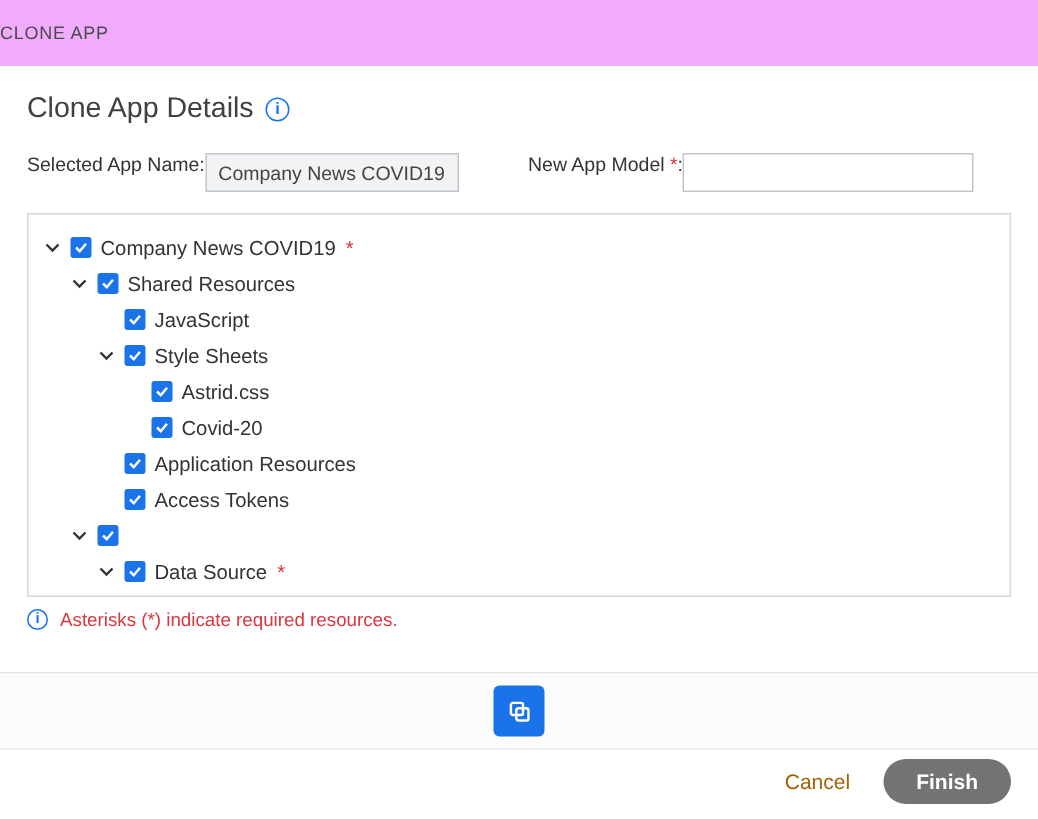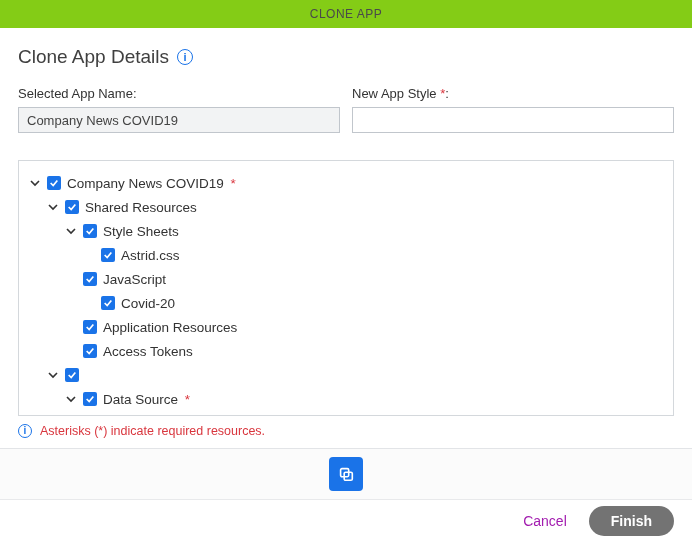--- a/index.html
+++ b/index.html
@@ -1,24 +1,23 @@
 <!DOCTYPE html>
 <html><head>
 <meta charset="utf-8">
 <style>
   * { box-sizing: border-box; }
   html, body { margin: 0; padding: 0; font-family: Arial, Helvetica, sans-serif; font-size: 13px; color: #333; }
   body { width: 692px; height: 546px; background: #fff; }
   
   .app-bar {
-    height: 28px;
-    background: #84cc16;
+    height: 44px;
+    background: #f0abfc;
     display: flex;
     align-items: center;
-    justify-content: center;
     letter-spacing: 0.5px;
     color: #4a4a4a;
     font-size: 12px;
   }
 
   .content {
     padding: 18px 18px 0 18px;
   }
 
   .title-row {
@@ -42,36 +41,36 @@
     color: #1a73e8;
     font-size: 11px;
     font-weight: bold;
     line-height: 1;
   }
 
   .form-row {
     display: flex;
     gap: 12px;
   }
-  .field { flex: 1; display: flex; flex-direction: column; }
+  .field { flex: 1; display: flex; flex-direction: row; }
   .field-label { font-size: 13px; color: #333; margin-bottom: 6px; }
   .req { color: #d9363e; }
   .text-input, .text-readonly {
     height: 26px;
     border: 1px solid #c1c6cc;
     padding: 0 8px;
     font-size: 13px;
     color: #333;
     background: #fff;
   }
   .text-readonly { background: #f2f3f4; color: #444; display: flex; align-items: center; }
 
   .tree-panel {
     border: 1px solid #d4d8dc;
-    margin-top: 27px;
+    margin-top: 14px;
     padding: 10px 4px 4px 10px;
   }
   .tree ul { list-style: none; margin: 0; padding-left: 18px; }
   .tree > ul { padding-left: 0; }
   .node-row {
     display: flex;
     align-items: center;
     gap: 6px;
     height: 24px;
     font-size: 13.5px;
@@ -123,21 +122,21 @@
     cursor: pointer;
   }
   .app-icon-btn svg { width: 18px; height: 18px; stroke:#fff; fill:none; stroke-width:1.8; }
 
   .actions-row {
     display: flex; justify-content: flex-end; align-items: center;
     padding: 6px 18px 10px;
     gap: 12px;
   }
   .btn-cancel {
-    background: transparent; border: none; color: #a21caf; font-size: 14px; cursor: pointer;
+    background: transparent; border: none; color: #a16207; font-size: 14px; cursor: pointer;
     padding: 6px 10px;
   }
   .btn-primary {
     background: #737373; color: #fff; border: none; font-size: 14px;
     border-radius: 18px; padding: 7px 22px; cursor: pointer; font-weight: bold;
   }
 </style>
 </head>
 <body>
 
@@ -153,21 +152,21 @@
 
   <div class="form-row">
     <div class="field">
       <span class="field-label">Selected App Name:</span>
       <div class="text-readonly">
         <span>Company News COVID19</span>
       </div>
     </div>
     <div class="field">
       <span class="field-label">
-        <span>New App Style </span><span class="req">*</span><span>:</span>
+        <span>New App Model </span><span class="req">*</span><span>:</span>
       </span>
       <input class="text-input" type="text" placeholder="" style="">
     </div>
   </div>
 
   <div class="tree-panel">
     <div class="tree">
         <ul>
 
       <li>
@@ -198,20 +197,31 @@
               <span class="cb">
                     <svg viewBox="0 0 12 12">
                       <polyline points="2,6 5,9 10,3"></polyline>
                     </svg>
                   </span>
               <span class="node-label">Shared Resources</span>
             </div>
             <ul>
               <li>
                 <div class="node-row">
+                  <span class="chev-spacer"></span>
+                  <span class="cb">
+                        <svg viewBox="0 0 12 12">
+                          <polyline points="2,6 5,9 10,3"></polyline>
+                        </svg>
+                      </span>
+                  <span class="node-label">JavaScript</span>
+                </div>
+              </li>
+              <li>
+                <div class="node-row">
                   <span class="chev">
                     <svg class="chevron" viewBox="0 0 10 10">
                           <path d="M1 3 L5 7 L9 3" fill="none" stroke="#333" stroke-width="1.6"></path>
                         </svg>
                   </span>
                   <span class="cb">
                         <svg viewBox="0 0 12 12">
                           <polyline points="2,6 5,9 10,3"></polyline>
                         </svg>
                       </span>
@@ -225,31 +235,20 @@
                             <svg viewBox="0 0 12 12">
                               <polyline points="2,6 5,9 10,3"></polyline>
                             </svg>
                           </span>
                       <span class="node-label">Astrid.css</span>
                     </div>
                   </li>
                 </ul>
               </li>
               <li>
-                <div class="node-row">
-                  <span class="chev-spacer"></span>
-                  <span class="cb">
-                        <svg viewBox="0 0 12 12">
-                          <polyline points="2,6 5,9 10,3"></polyline>
-                        </svg>
-                      </span>
-                  <span class="node-label">JavaScript</span>
-                </div>
-              </li>
-              <li>
                 <ul>
                   <li>
                     <div class="node-row">
                       <span class="chev-spacer"></span>
                       <span class="cb">
                             <svg viewBox="0 0 12 12">
                               <polyline points="2,6 5,9 10,3"></polyline>
                             </svg>
                           </span>
                       <span class="node-label">Covid-20</span>

